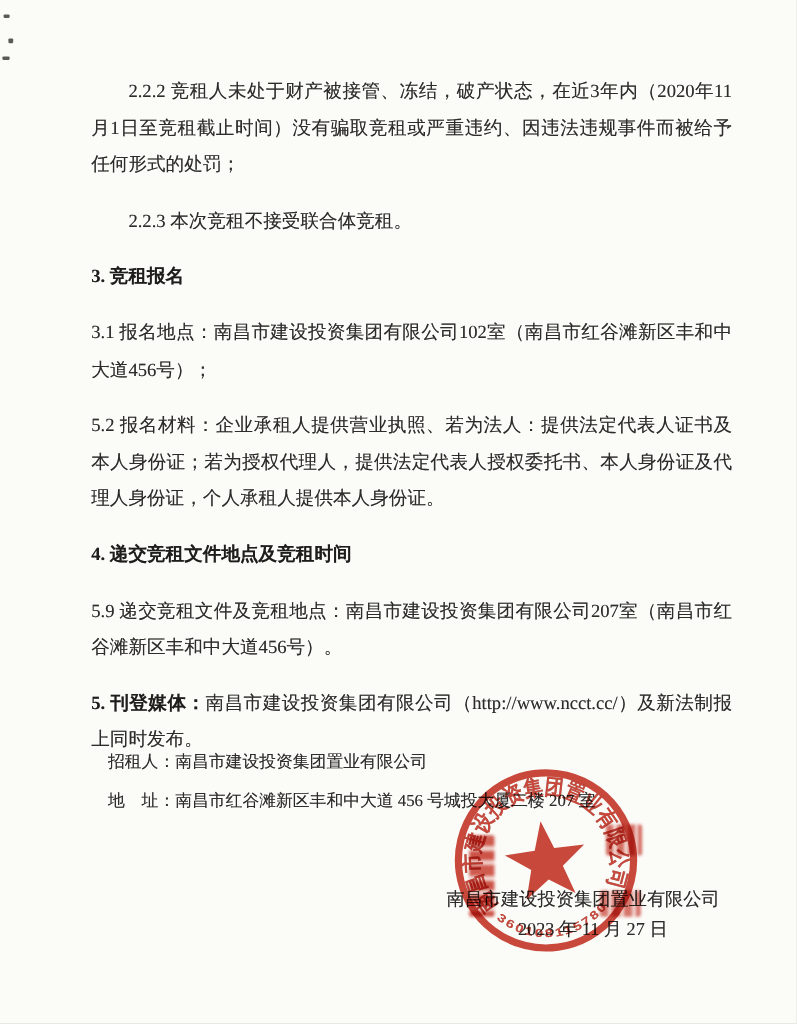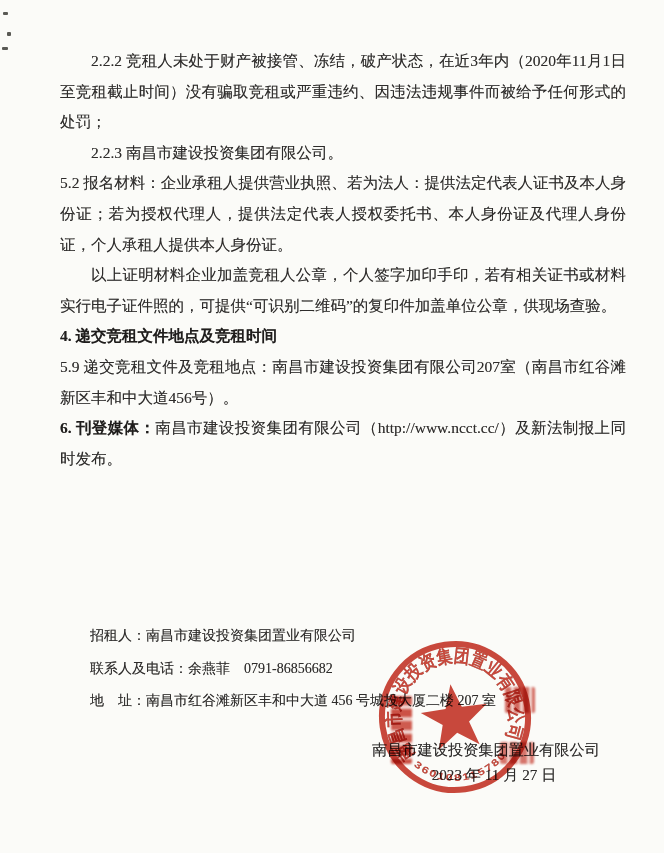--- a/index.html
+++ b/index.html
@@ -8,21 +8,21 @@
     background:#fbfbf8;overflow:hidden;
     font-family:"Liberation Serif","DejaVu Serif",serif;
     color:#2e2c2b;
     text-shadow:0 0 .4px rgba(40,40,40,.45);
   }
   .content{
     position:absolute;left:60px;top:46px;width:566px;
     font-size:15.5px;line-height:30.6px;
     text-align:justify;word-break:break-all;
   }
-  .para{margin:0;}
+  .para{margin:16px;}
   .indent{text-indent:2em;}
   .bold{font-weight:bold;color:#1f1d1c;}
   .sig{
     position:absolute;left:90px;top:620px;width:520px;
     font-size:14px;line-height:32.5px;white-space:nowrap;
   }
   .closing{
     position:absolute;right:76px;top:737px;width:216px;
     font-size:15.2px;line-height:25px;white-space:nowrap;
   }
@@ -63,31 +63,31 @@
 <body>
 
 <div class="page">
 
   <span class="speck s1"></span>
   <span class="speck s2"></span>
   <span class="speck s3"></span>
 
   <div class="content">
     <p class="para indent">2.2.2 竞租人未处于财产被接管、冻结，破产状态，在近3年内（2020年11月1日至竞租截止时间）没有骗取竞租或严重违约、因违法违规事件而被给予任何形式的处罚；</p>
-    <p class="para indent">2.2.3 南昌市建设投资集团有限公司。</p>
+    <p class="para indent">2.2.3 本次竞租不接受联合体竞租。</p>
+    <p class="para bold">3. 竞租报名</p>
+    <p class="para">3.1 报名地点：南昌市建设投资集团有限公司102室（南昌市红谷滩新区丰和中大道456号）；</p>
     <p class="para">5.2 报名材料：企业承租人提供营业执照、若为法人：提供法定代表人证书及本人身份证；若为授权代理人，提供法定代表人授权委托书、本人身份证及代理人身份证，个人承租人提供本人身份证。</p>
-    <p class="para indent">以上证明材料企业加盖竞租人公章，个人签字加印手印，若有相关证书或材料实行电子证件照的，可提供“可识别二维码”的复印件加盖单位公章，供现场查验。</p>
     <p class="para bold">4. 递交竞租文件地点及竞租时间</p>
     <p class="para">5.9 递交竞租文件及竞租地点：南昌市建设投资集团有限公司207室（南昌市红谷滩新区丰和中大道456号）。</p>
-    <p class="para"><span class="bold">6. 刊登媒体：</span><span>南昌市建设投资集团有限公司（http://www.ncct.cc/）及新法制报上同时发布。</span></p>
+    <p class="para"><span class="bold">5. 刊登媒体：</span><span>南昌市建设投资集团有限公司（http://www.ncct.cc/）及新法制报上同时发布。</span></p>
   </div>
 
   <div class="sig">
     <div>招租人：南昌市建设投资集团置业有限公司</div>
-    <div>联系人及电话：余燕菲　0791-86856682</div>
     <div>地　址：南昌市红谷滩新区丰和中大道 456 号城投大厦二楼 207 室</div>
   </div>
 
   <div class="closing">
     <div>南昌市建设投资集团置业有限公司</div>
     <div class="date">2023 年 11 月 27 日</div>
   </div>
 
   <div class="seal">
     <svg viewBox="0 0 160 160" xmlns="http://www.w3.org/2000/svg">

